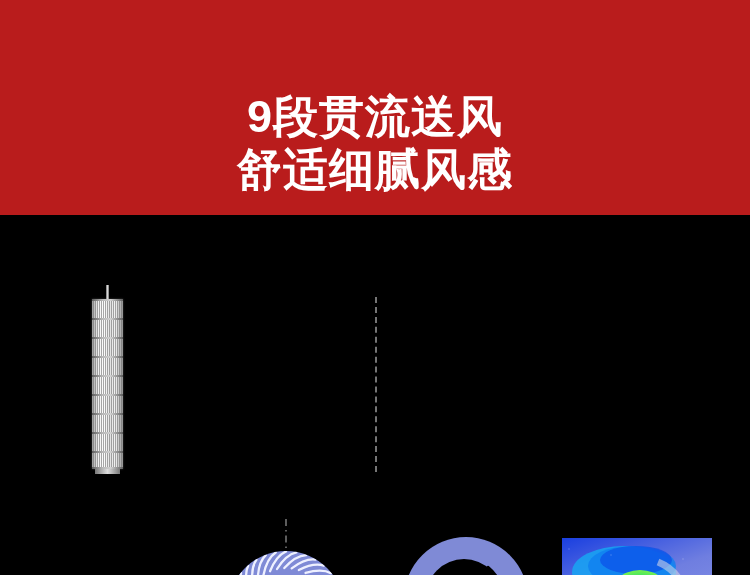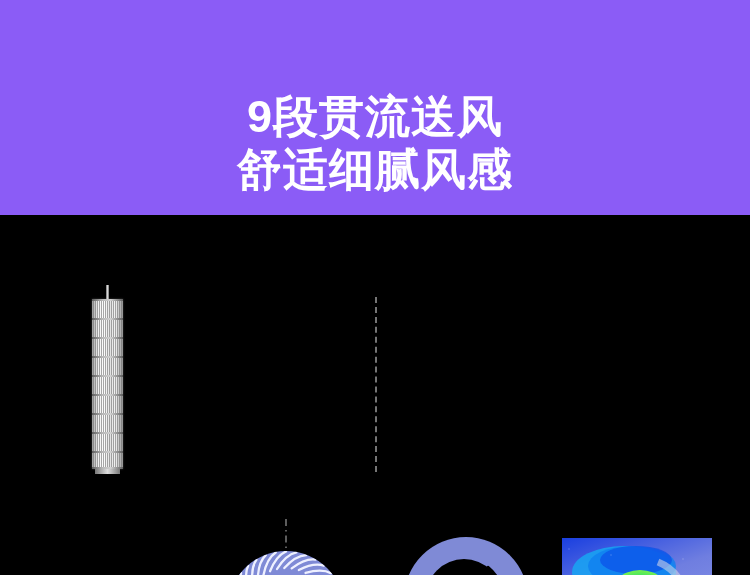--- a/index.html
+++ b/index.html
@@ -6,21 +6,21 @@
   body{
     width:750px;height:575px;overflow:hidden;
     font-family:"Liberation Sans","DejaVu Sans",sans-serif;
     position:relative;
   }
   #page{position:relative;width:750px;height:575px;background:#000;overflow:hidden;}
 
   
   .hero{
     position:absolute;left:0;top:0;width:750px;height:215px;
-    background:#8b5cf6;
+    background:#b91c1c;
   }
   .headline{
     position:absolute;left:0;width:750px;
     text-align:center;color:#ffffff;
     font-weight:700;letter-spacing:1px;
     line-height:1.0;
     white-space:nowrap;
   }
   .headline.l1{top:94px;font-size:45px;}
   .headline.l2{top:147px;font-size:45px;}

